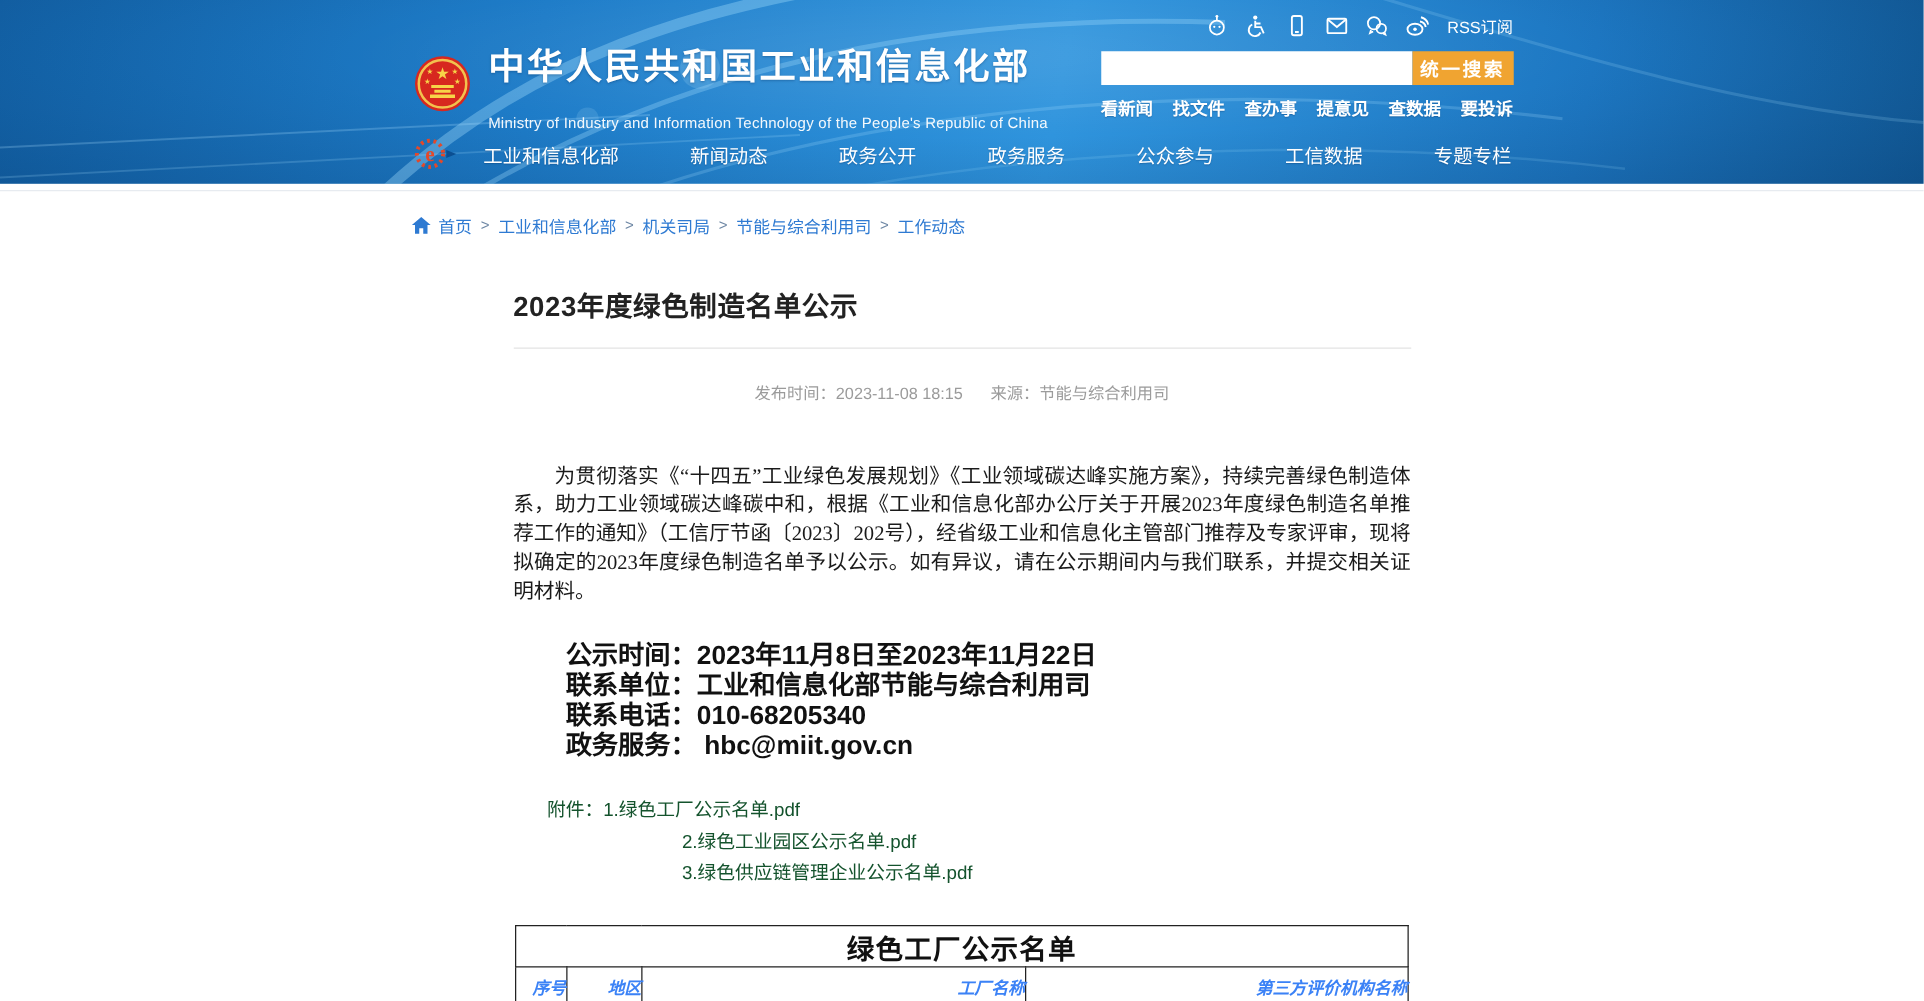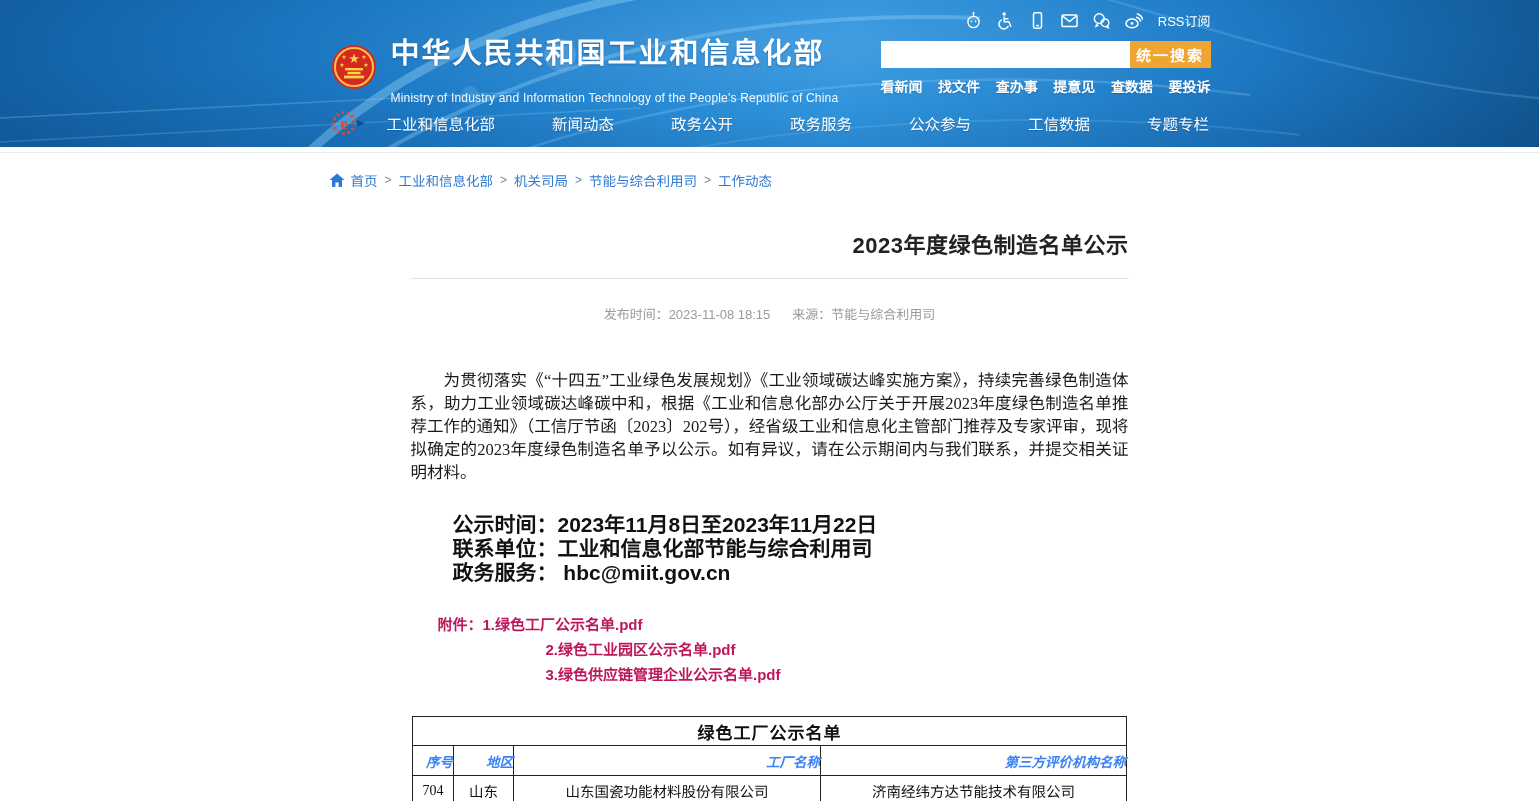--- a/index.html
+++ b/index.html
@@ -39,38 +39,38 @@
 
   
   .crumb-wrap { width:882px; margin:0 auto; padding-top:17px; }
   .crumb { display:flex; align-items:center; font-size:13.5px; color:#2e7ad2; }
   .crumb .home-ic { width:16px; height:15px; margin-right:6px; }
   .crumb a { color:#2e7ad2; text-decoration:none; cursor:pointer; }
   .crumb .sep { color:#6f88a5; margin:0 7px; font-size:12px; }
 
   
   .article { width:718px; margin:0 auto; color:#1a1a1a; }
-  .art-title { text-align:right; font-size:22px; font-weight:bold; color:#222; margin-top:37px; letter-spacing:.5px; }
+  .art-title { text-align:left; font-size:22px; font-weight:bold; color:#222; margin-top:37px; letter-spacing:.5px; }
   .art-divider { border:none; border-top:1px solid #e3e3e3; margin-top:19px; }
   .art-meta { text-align:center; font-size:13px; color:#9b9b9b; margin-top:25px; }
   .art-meta .gap { display:inline-block; width:22px; }
 
   .art-body { margin-top:46px; font-family:"Liberation Serif","DejaVu Serif",serif; font-size:16.5px; line-height:23px; text-align:justify; }
   .art-body p { text-indent:2em; }
 
   .info-block { margin-top:29px; margin-left:2em; font-size:21px; line-height:24px; font-weight:600; color:#111; }
-  .attach-block { margin-top:27px; font-size:15px; line-height:25px; font-weight:700; color:#be185d; }
+  .attach-block { margin-top:27px; font-size:15px; line-height:25px; font-weight:400; color:#14532d; }
   .attach-line1 { margin-left:27px; }
   .attach-rest { margin-left:135px; cursor:pointer; }
   .attach-line1 .att-item { cursor:pointer; }
 
   
   .list-table { width:714px; margin:29px auto 0; border-collapse:collapse; table-layout:fixed; }
   .list-table td, .list-table th { border:1px solid #222; }
-  .tbl-title { height:29px; text-align:center; font-size:17px; font-weight:600; letter-spacing:1px; color:#111; }
+  .tbl-title { height:29px; text-align:center; font-size:22px; font-weight:600; letter-spacing:1px; color:#111; }
   .tbl-head td { height:30px; text-align:right; font-family:"Liberation Serif","DejaVu Serif",serif; font-style:italic; font-weight:bold; font-size:13.5px; color:#3b82f6; }
   .tbl-row td { height:30px; text-align:center; font-size:14.5px; color:#111; }
   .tbl-row .num { font-family:"Liberation Serif","DejaVu Serif",serif; font-style:normal; font-size:14px; }
 </style>
 </head>
 <body>
 
 <div class="page">
 
   <div class="banner">
@@ -203,20 +203,21 @@
       <span>发布时间：</span><span>2023-11-08 18:15</span><span class="gap"></span><span>来源：</span><span>节能与综合利用司</span>
     </div>
 
     <div class="art-body">
       <p>为贯彻落实《“十四五”工业绿色发展规划》《工业领域碳达峰实施方案》，持续完善绿色制造体系，助力工业领域碳达峰碳中和，根据《工业和信息化部办公厅关于开展2023年度绿色制造名单推荐工作的通知》（工信厅节函〔2023〕202号），经省级工业和信息化主管部门推荐及专家评审，现将拟确定的2023年度绿色制造名单予以公示。如有异议，请在公示期间内与我们联系，并提交相关证明材料。</p>
     </div>
 
     <div class="info-block">
       <div>公示时间：2023年11月8日至2023年11月22日</div>
       <div>联系单位：工业和信息化部节能与综合利用司</div>
+      <div>联系电话：010-68205340</div>
       <div>政务服务： hbc@miit.gov.cn</div>
     </div>
 
     <div class="attach-block">
       <div class="attach-line1">
         <span>附件：</span><span class="att-item">1.绿色工厂公示名单.pdf</span>
       </div>
       <div class="attach-rest">2.绿色工业园区公示名单.pdf</div>
       <div class="attach-rest">3.绿色供应链管理企业公示名单.pdf</div>
     </div>

